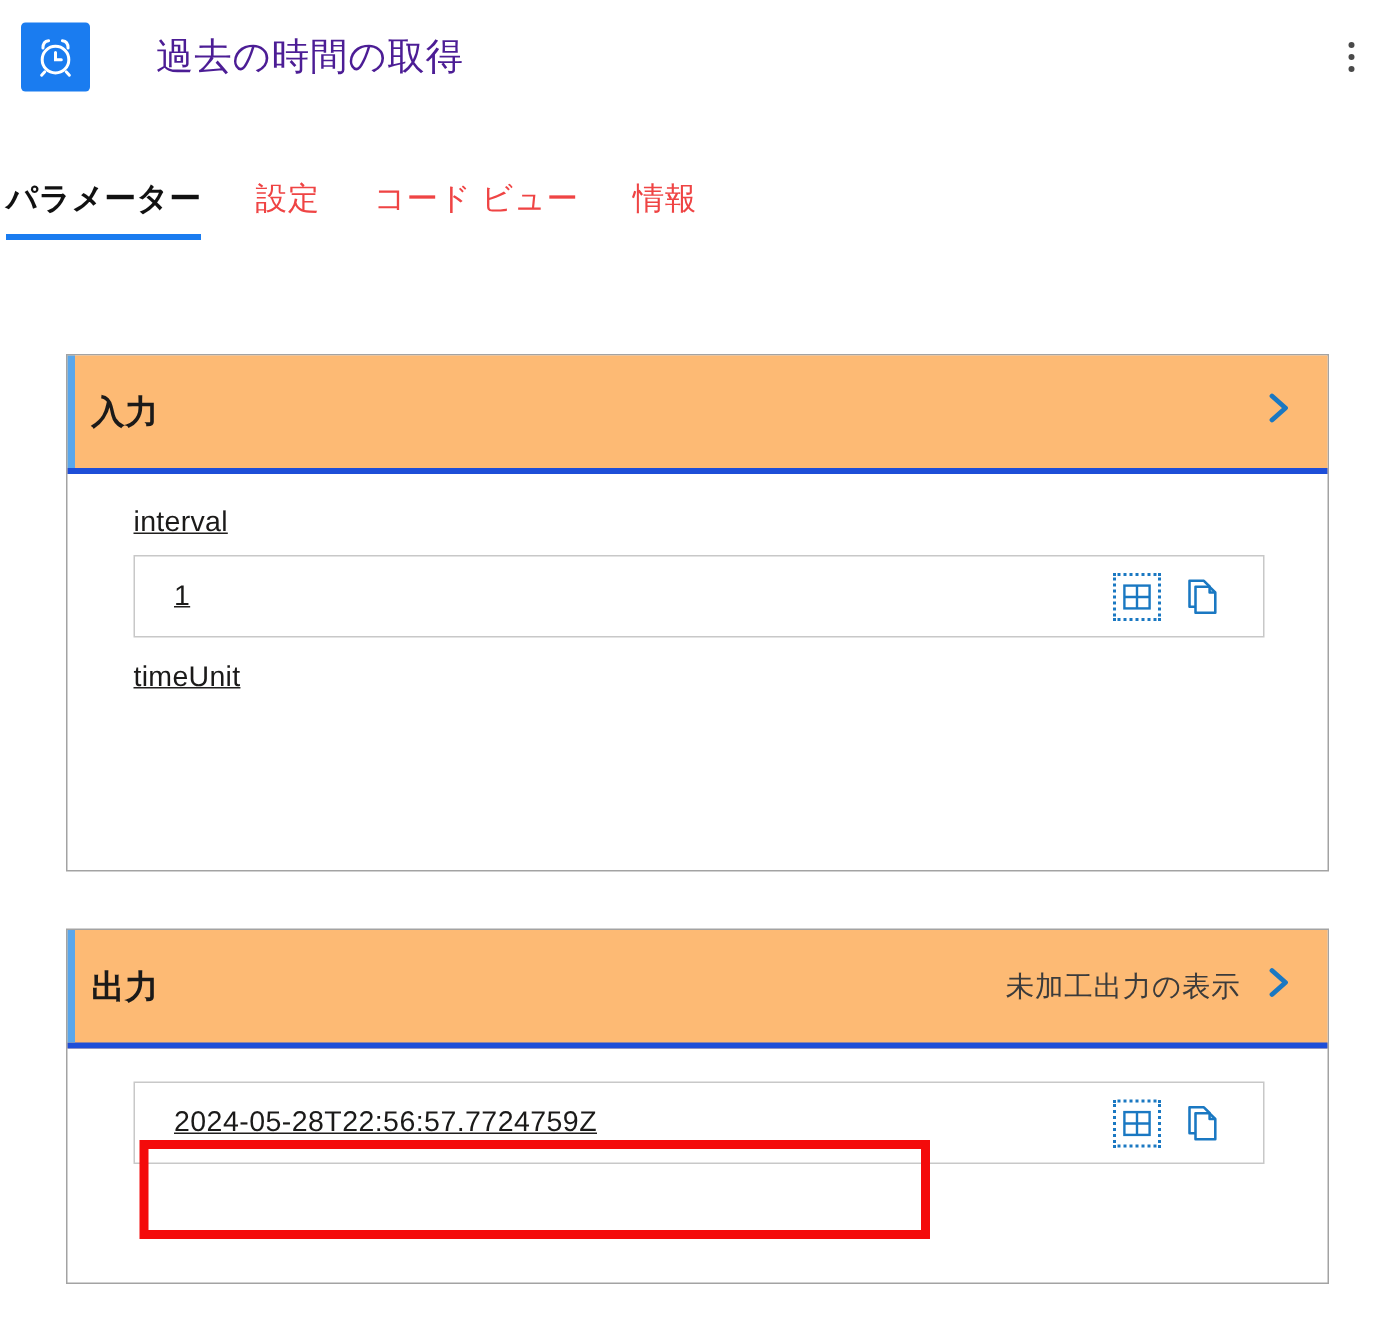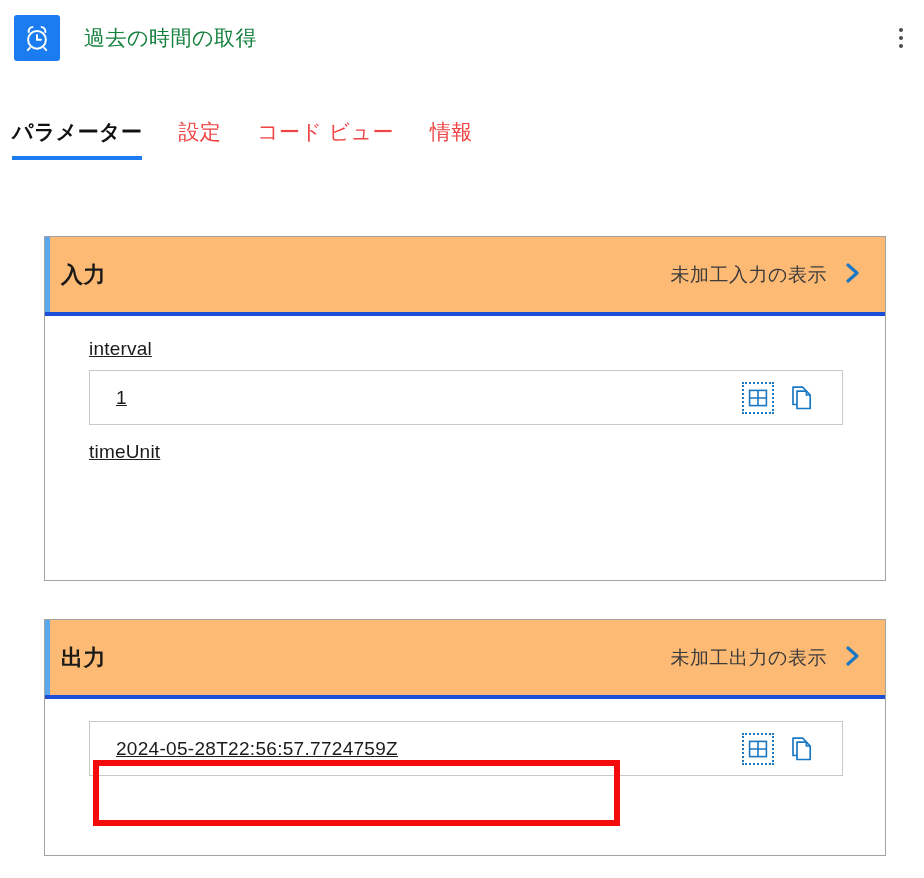--- a/index.html
+++ b/index.html
@@ -32,24 +32,24 @@
     margin-left: 14px;
     border-radius: 3px;
     background: #1a7cf0;
     display: flex;
     align-items: center;
     justify-content: center;
     flex: none;
   }
   .app-icon svg { display: block; }
   .app-title {
-    margin-left: 24px;
-    font-size: 21px;
+    margin-left: 44px;
+    font-size: 25px;
     line-height: 1.2;
-    color: #15803d;
+    color: #4c1d95;
     letter-spacing: .5px;
     white-space: nowrap;
   }
   .kebab {
     position: absolute;
     right: 8px;
     top: 16px;
     width: 30px;
     height: 44px;
     display: flex;
@@ -69,21 +69,21 @@
 
   
   .tabs {
     position: absolute;
     top: 118px;
     left: 0;
     width: 924px;
     height: 58px;
     display: flex;
     align-items: flex-start;
-    padding-left: 12px;
+    padding-left: 4px;
   }
   .tab {
     position: relative;
     padding: 0 18px 14px 0;
     margin-right: 18px;
     font-size: 21px;
     color: #ef4444;
     white-space: nowrap;
     cursor: pointer;
     letter-spacing: .4px;
@@ -237,21 +237,20 @@
   <div class="tab active">パラメーター</div>
   <div class="tab">設定</div>
   <div class="tab">コード ビュー</div>
   <div class="tab">情報</div>
 </div>
 
 <div class="card" id="card-input">
   <div class="card-header">
     <div class="card-title">入力</div>
     <div class="raw-link">
-      <span class="raw-link-text">未加工入力の表示</span>
       <span class="chev">
         <svg width="20" height="28" viewBox="0 0 20 28" fill="none" stroke="#1a78c2" stroke-width="3.2" stroke-linecap="round" stroke-linejoin="round">
           <path d="M5 6 L14 14 L5 22"></path>
         </svg>
       </span>
     </div>
   </div>
   <div class="card-body">
 
     <div class="field">

